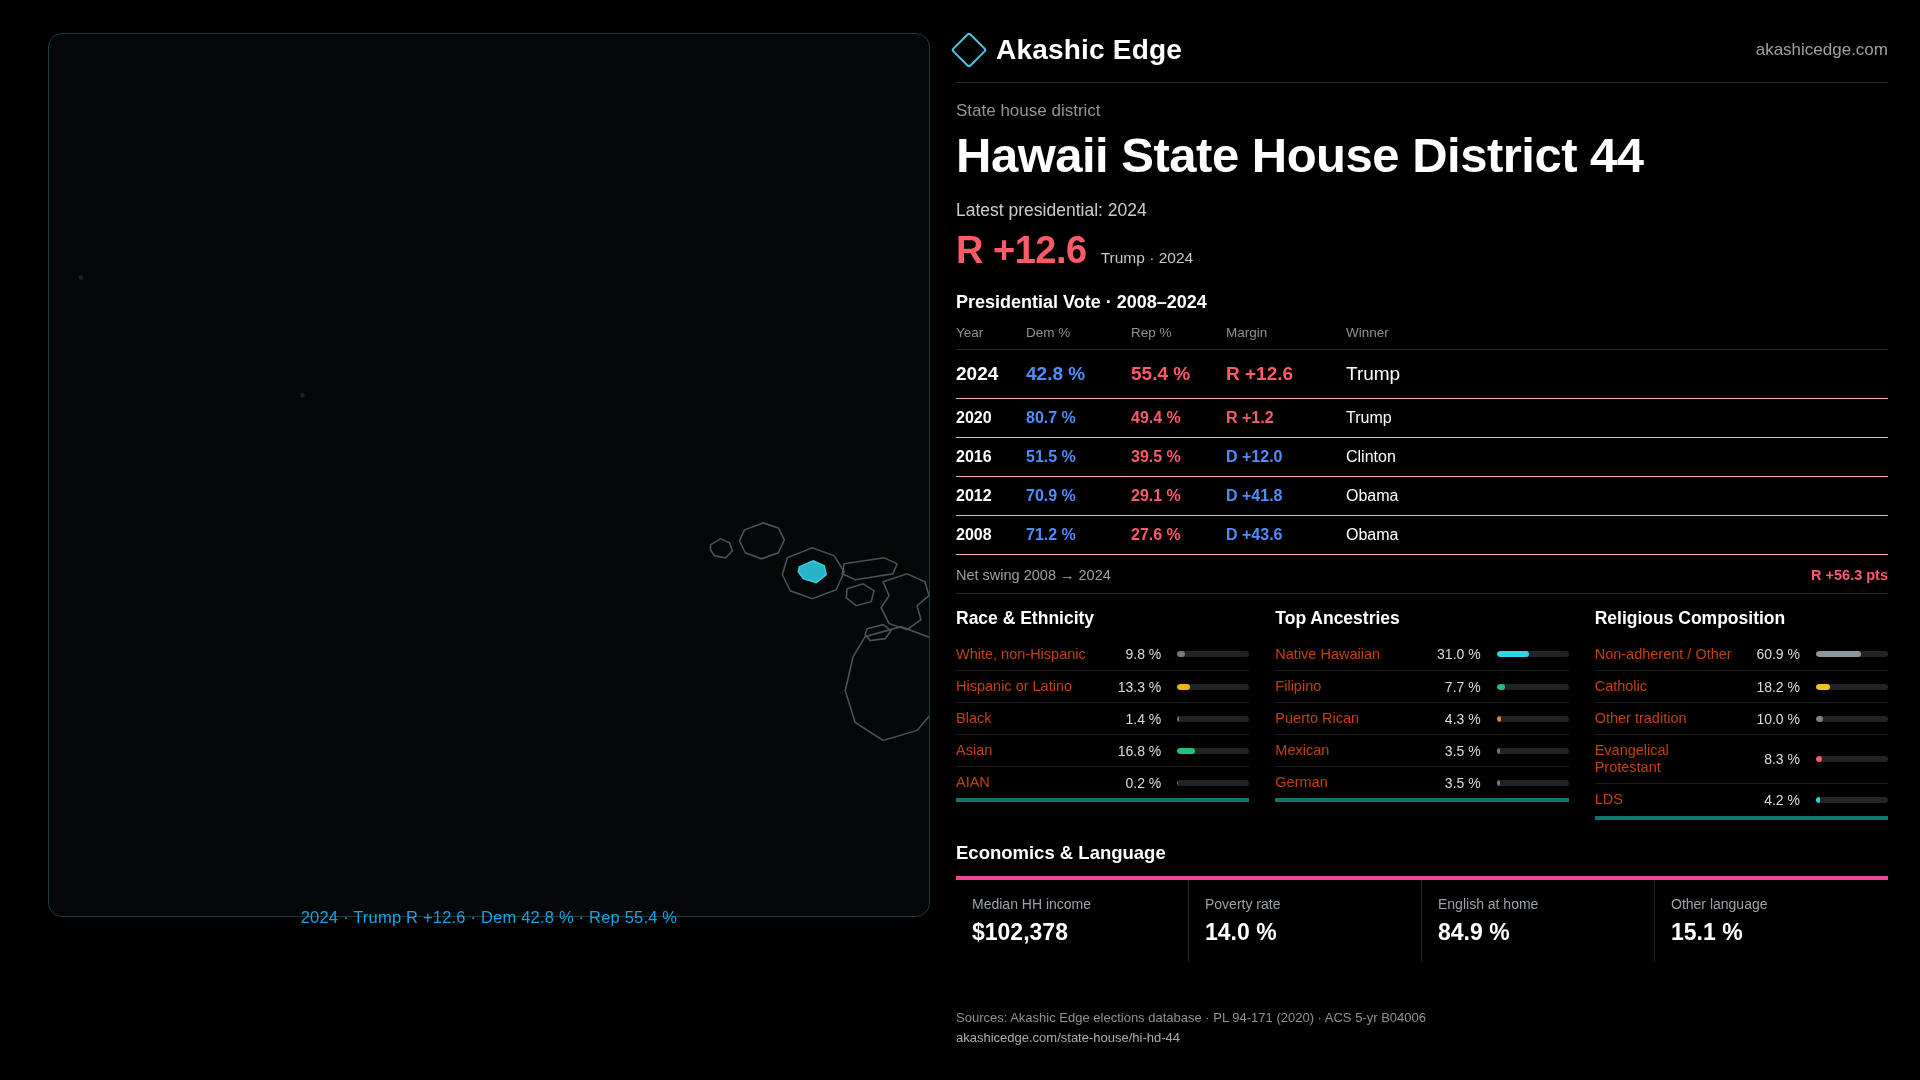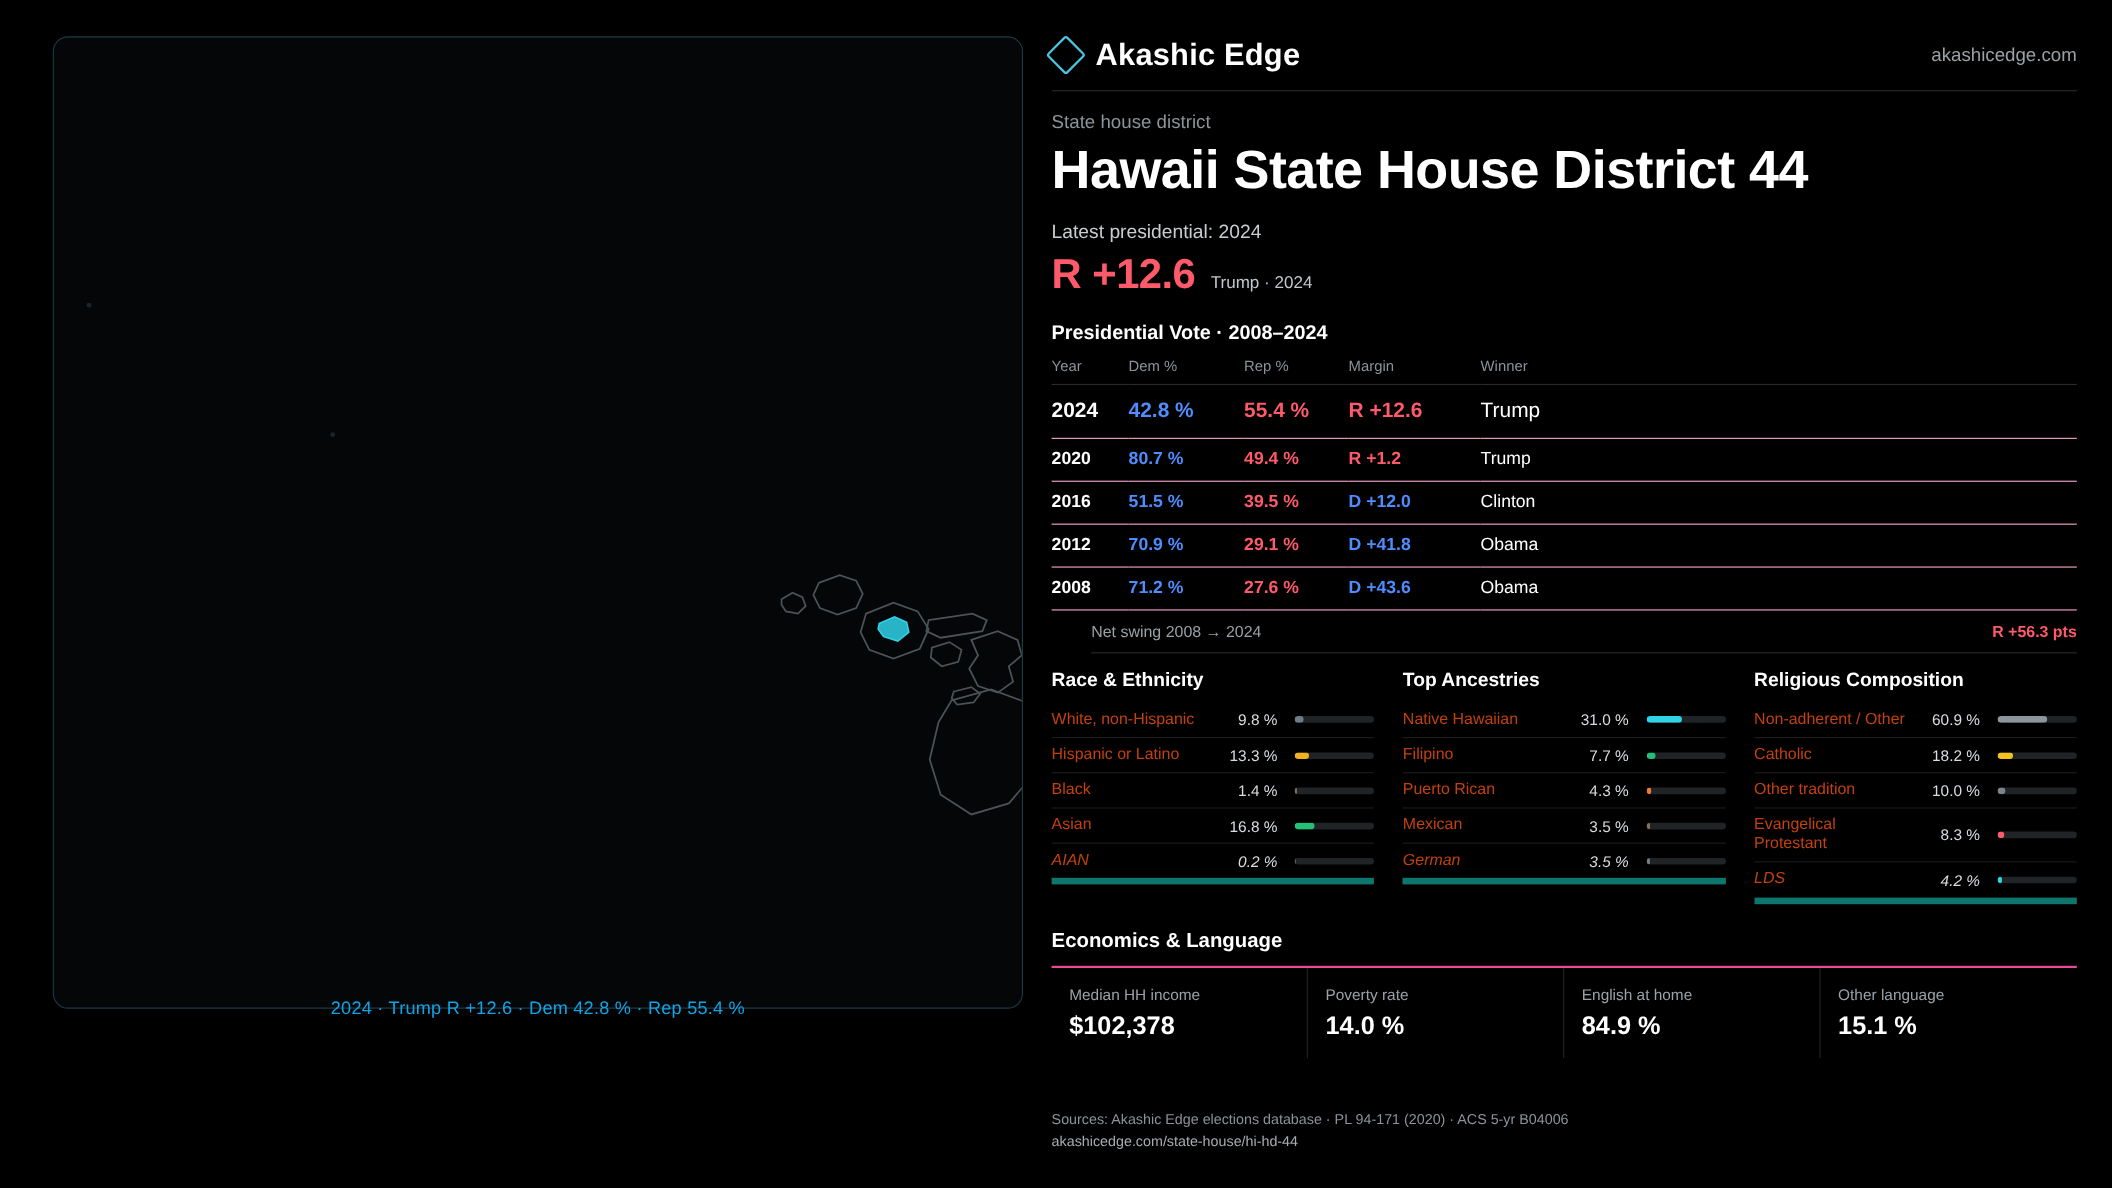--- a/index.html
+++ b/index.html
@@ -126,21 +126,20 @@
   .c-margin { width: 120px; font-weight: bold; }
   .m-r { color: #ff5a6a; }
   .m-d { color: #4f8dff; }
   .c-winner { color: #ffffff; }
 
   .swing-row {
     display: flex; justify-content: space-between; align-items: baseline;
     margin-top: 12px;
     padding-bottom: 10px;
     border-bottom: 1px solid #2b2b2b;
-    margin-left: 36px;
   }
   .swing-label { font-size: 14.5px; color: #9aa1a7; }
   .swing-val { font-size: 14.5px; font-weight: bold; color: #ff5a6a; }
 
   
   .demo-grid {
     display: grid;
     grid-template-columns: 1fr 1fr 1fr;
     gap: 2px 26px;
     margin-top: 14px;
@@ -149,21 +148,21 @@
     font-size: 17.5px;
     font-weight: bold;
     margin-bottom: 10px;
   }
   .demo-row {
     display: flex; align-items: center;
     gap: 8px;
     padding: 7px 0;
     border-bottom: 1px solid #1c1c1c;
   }
-  .demo-row:last-child { border-bottom: 6px solid #0f766e; font-style: italic; }
+  .demo-row:last-child { border-bottom: 4px solid #0f766e; }
   .demo-name {
     flex: 1 1 auto;
     font-size: 14.5px;
     color: #c2410c;
     line-height: 1.18;
   }
   .demo-pct {
     flex: 0 0 54px;
     font-size: 14px;
     color: #d9dde0;
@@ -178,21 +177,21 @@
     margin-left: 8px;
   }
   .bar-fill { height: 100%; border-radius: 3px; }
 
   
   .econ-head { margin-top: 22px; font-size: 18.5px; font-weight: bold; }
   .econ-grid {
     margin-top: 12px;
     display: grid;
     grid-template-columns: repeat(4, 1fr);
-    border-top: 2px solid #ec4899;
+    border-top: 4px solid #ec4899;
   }
   .econ-cell {
     padding: 16px 18px 16px 16px;
     border-right: 1px solid #242424;
   }
   .econ-cell:last-child { border-right: none; }
   .econ-label { font-size: 14px; color: #9aa1a7; }
   .econ-value { font-size: 23px; font-weight: bold; margin-top: 7px; }
 
   .sources {

